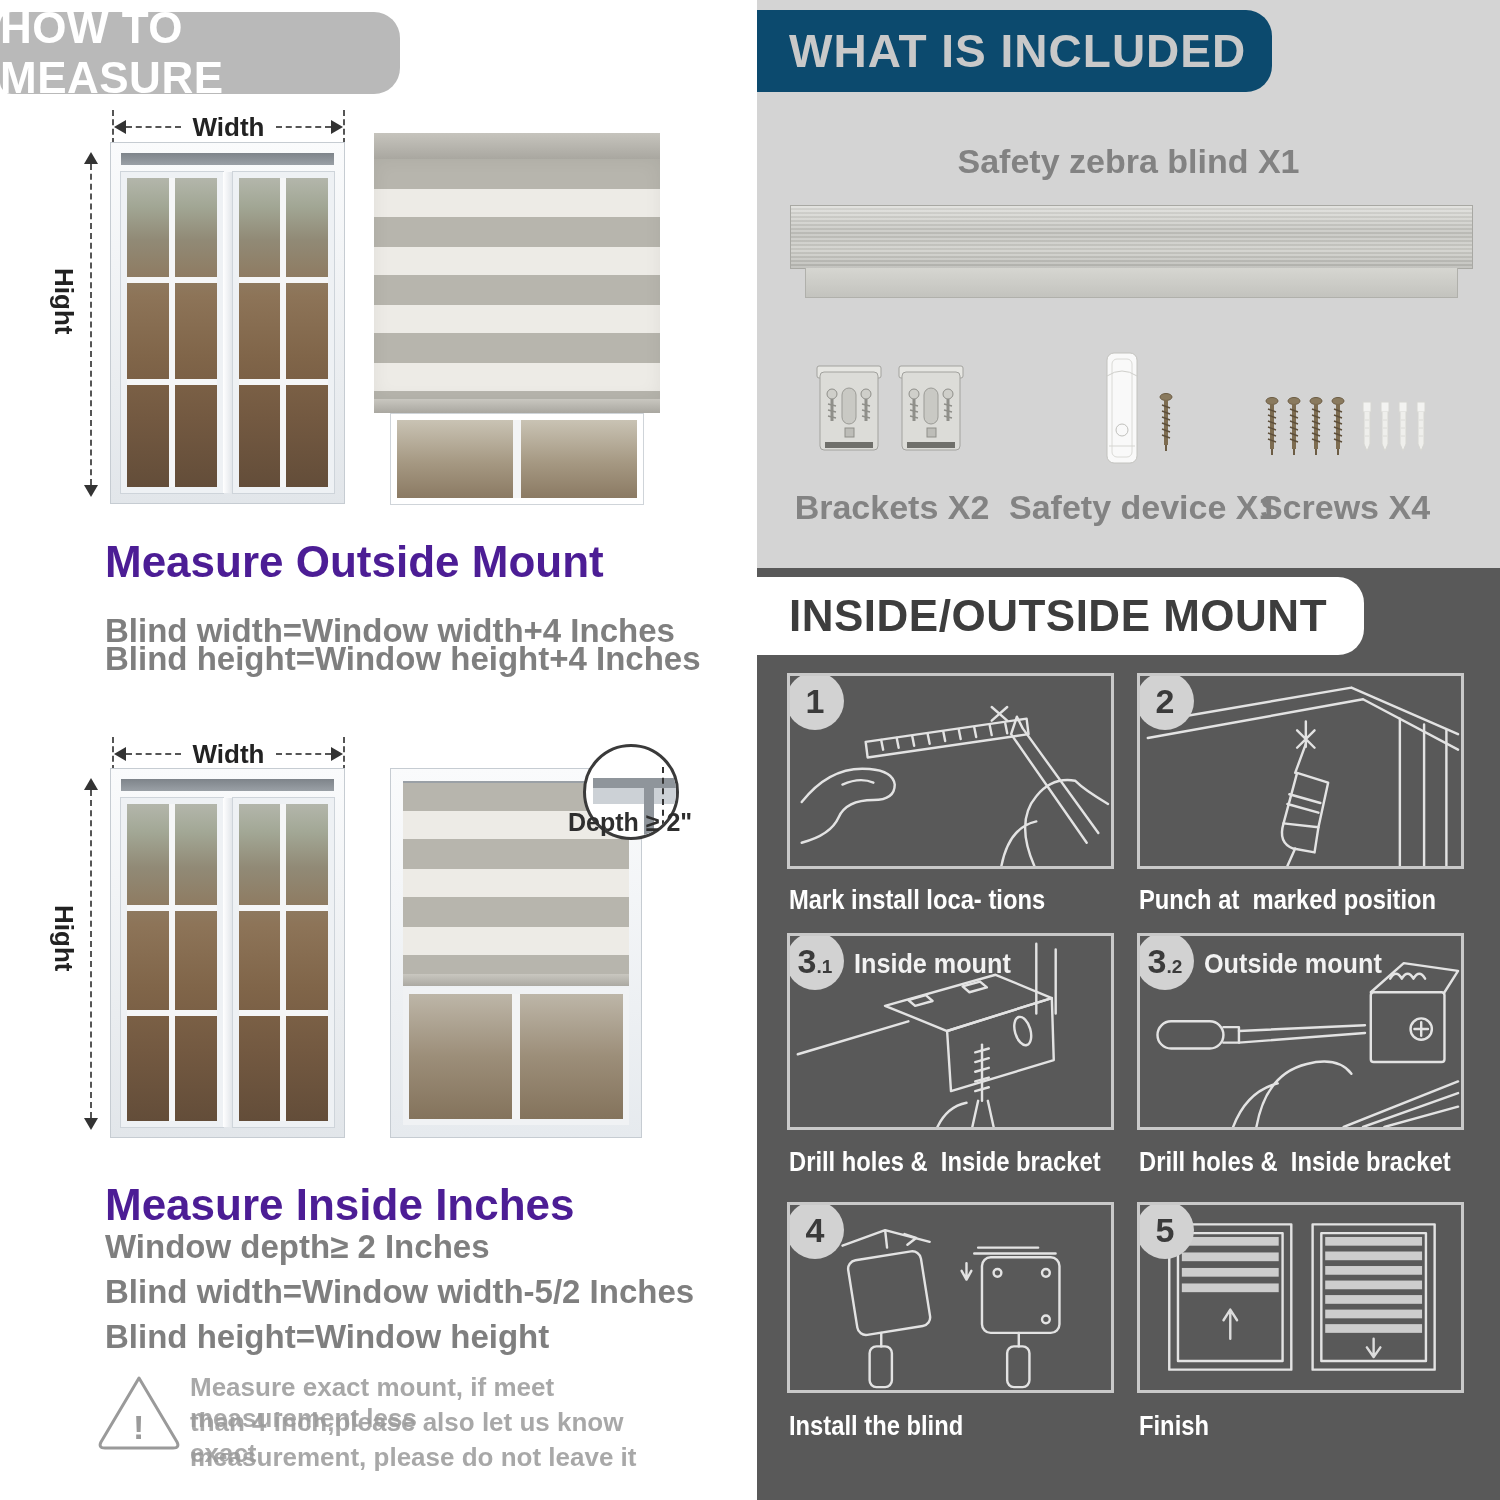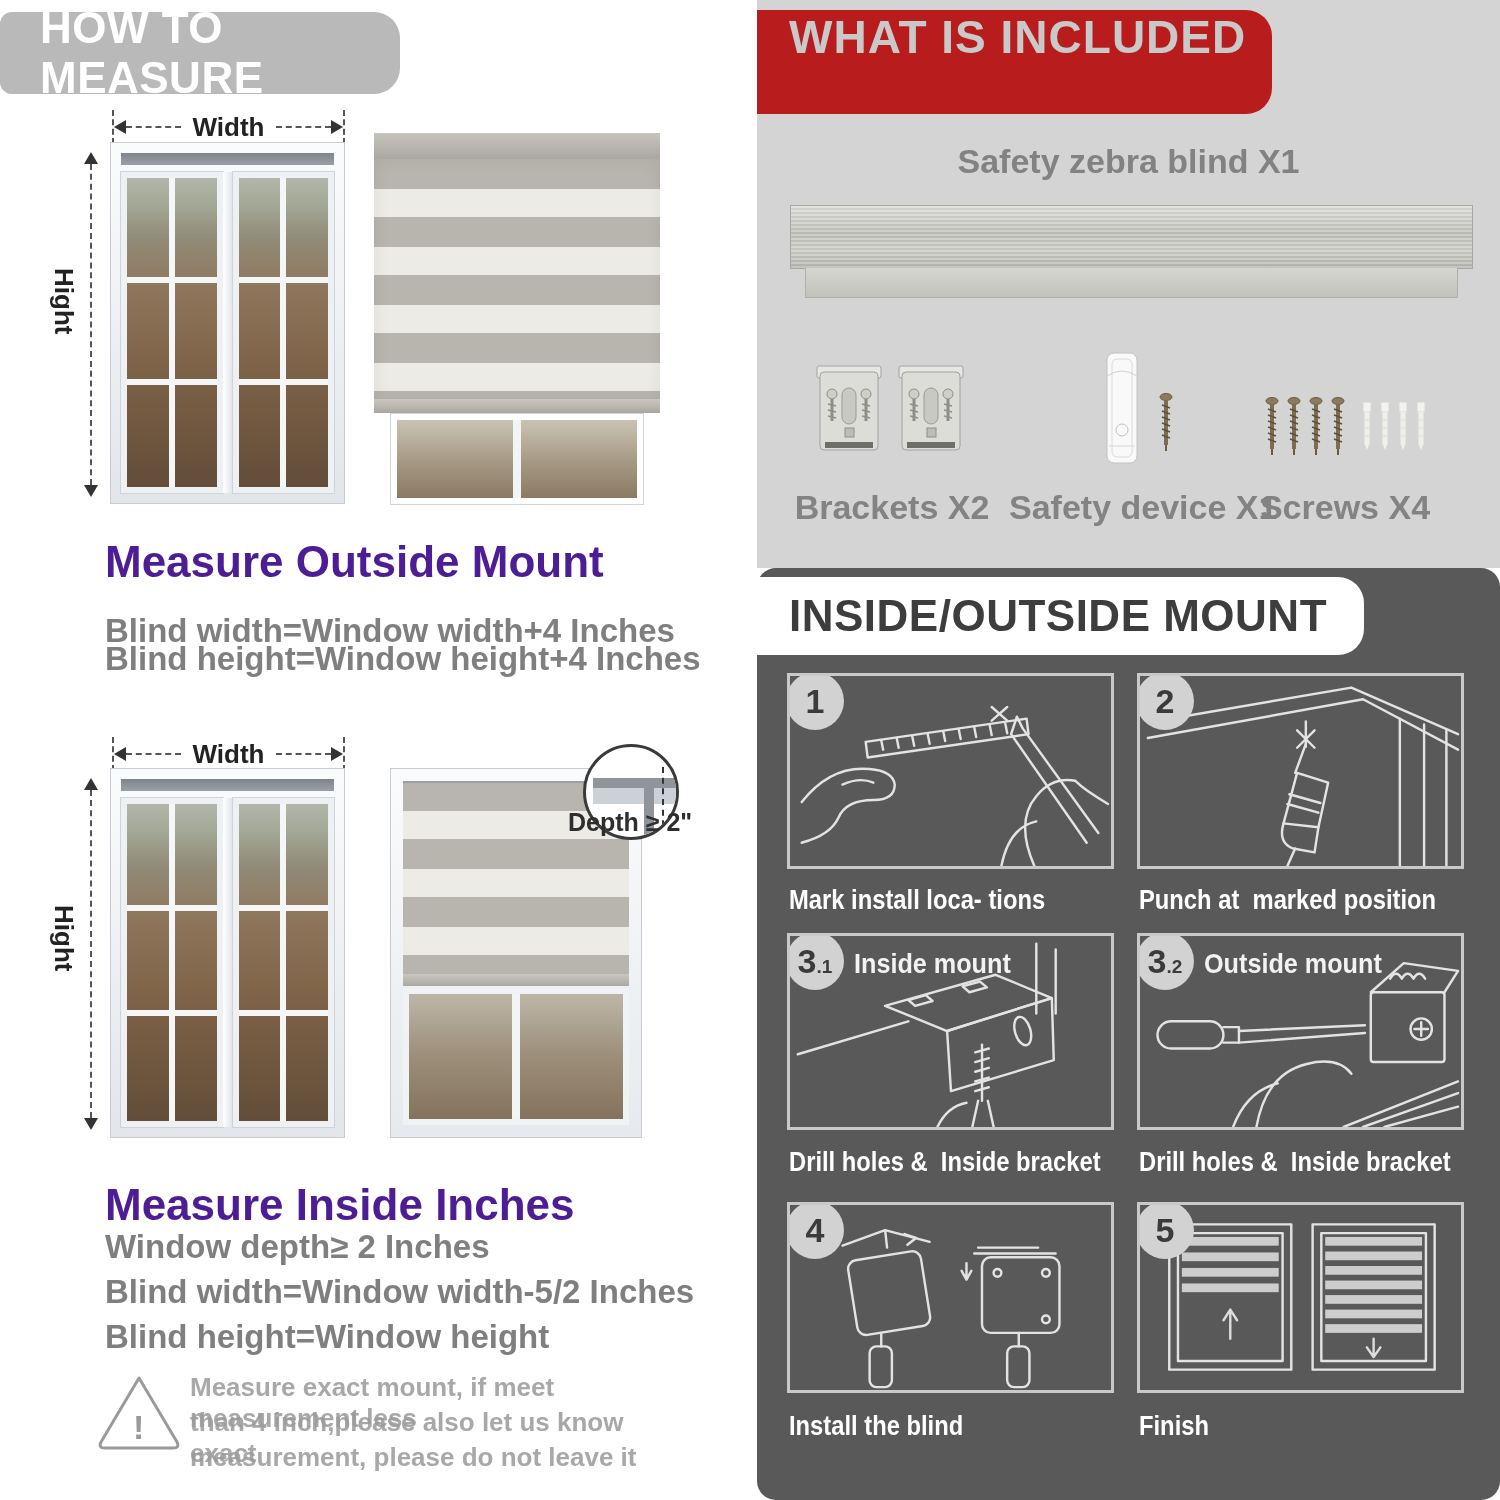--- a/index.html
+++ b/index.html
@@ -3,21 +3,21 @@
 <meta charset="utf-8">
 <style>
   html,body{margin:0;padding:0;background:#fff;}
   .canvas{position:relative;width:1500px;height:1500px;background:#ffffff;
           font-family:"Liberation Sans",sans-serif;overflow:hidden;}
   .abs{position:absolute;}
 
   
   .howto-bar{position:absolute;left:0;top:12px;width:400px;height:82px;background:#b9b9b9;
              border-radius:12px 26px 26px 12px;display:flex;align-items:center;justify-content:center;}
-  .howto-bar span{color:#fff;font-weight:bold;font-size:44px;letter-spacing:0.5px;margin-left:40px;}
+  .howto-bar span{color:#fff;font-weight:bold;font-size:44px;letter-spacing:0.5px;}
 
   .section-heading{position:absolute;left:105px;font-size:44px;font-weight:bold;color:#4c1d95;}
   .rule-line{position:absolute;left:105px;font-size:33px;font-weight:bold;color:#7f7f7f;}
 
   
   .dim-h{position:absolute;display:flex;align-items:center;height:34px;}
   .dim-h .tick{width:0;height:34px;border-left:2px dashed #555;}
   .dim-h .dash{flex:1;height:0;border-top:2px dashed #555;}
   .dim-h .ah-l{width:0;height:0;border-top:7px solid transparent;border-bottom:7px solid transparent;border-right:12px solid #333;}
   .dim-h .ah-r{width:0;height:0;border-top:7px solid transparent;border-bottom:7px solid transparent;border-left:12px solid #333;}
@@ -67,34 +67,34 @@
   .dc-band-v{position:absolute;top:34%;bottom:0;right:24%;width:10px;background:#8f959b;}
   .dc-dash{position:absolute;top:22%;bottom:0;right:13%;width:0;border-left:2px dashed #333;}
   .depth-label{position:absolute;font-size:25px;font-weight:bold;color:#2e2e2e;white-space:nowrap;}
 
   
   .warn-line{position:absolute;left:190px;width:480px;font-size:26px;color:#9a9a9a;font-weight:bold;opacity:.85;}
   .warn-mark{position:absolute;font-size:34px;font-weight:bold;color:#9a9a9a;}
 
   
   .sec-included{position:absolute;left:757px;top:0;width:743px;height:568px;background:#d4d4d4;}
-  .inc-title{position:absolute;left:0;top:10px;width:515px;height:104px;background:#b91c1c;
-             border-radius:0 26px 26px 0;display:flex;align-items:flex-start;padding-left:32px;box-sizing:border-box;}
+  .inc-title{position:absolute;left:0;top:10px;width:515px;height:82px;background:#0c4a6e;
+             border-radius:0 26px 26px 0;display:flex;align-items:center;padding-left:32px;box-sizing:border-box;}
   .inc-title span{color:#c9c9c9;font-weight:bold;font-size:46px;letter-spacing:1px;}
   .product-label{position:absolute;left:0;right:0;top:142px;text-align:center;
                  font-size:34px;font-weight:bold;color:#828282;}
   .blind-bar{position:absolute;left:33px;top:205px;width:683px;height:64px;border:1px solid #a8a8a3;box-sizing:border-box;
      background:linear-gradient(180deg,#dcdcd8,#c1c1bc 45%,#cdcdc8 70%,#b6b6b1),
                 repeating-linear-gradient(180deg,rgba(255,255,255,.18) 0 2px,rgba(0,0,0,.04) 2px 4px);
      background-blend-mode:overlay;}
   .blind-valance{position:absolute;left:48px;top:268px;width:653px;height:30px;border:1px solid #b0b0ab;border-top:none;
      box-sizing:border-box;background:linear-gradient(180deg,#d6d6d1,#c3c3be);}
   .acc-label{position:absolute;text-align:center;font-size:34px;font-weight:bold;color:#838383;white-space:nowrap;}
 
-  .sec-mount{position:absolute;left:757px;top:568px;width:743px;height:932px;background:#595959;border-radius:19px;}
+  .sec-mount{position:absolute;left:757px;top:568px;width:743px;height:932px;background:#595959;}
   .mount-title{position:absolute;left:0;top:9px;width:607px;height:78px;background:#fff;
                border-radius:0 26px 26px 0;display:flex;align-items:center;padding-left:32px;box-sizing:border-box;}
   .mount-title span{color:#3d3d3d;font-weight:bold;font-size:44px;letter-spacing:0.5px;}
 
   .step-box{position:absolute;border:3px solid #c9c9c9;box-sizing:border-box;overflow:hidden;}
   .step-box svg.art{position:absolute;left:0;top:0;width:100%;height:100%;}
   .badge{position:absolute;top:-4px;left:-4px;width:58px;height:58px;border-radius:50%;background:#d2d2d2;
          display:flex;align-items:center;justify-content:center;}
   .badge .bn{font-size:34px;font-weight:bold;color:#3b3b3b;}
   .badge .bs{font-size:19px;font-weight:bold;color:#3b3b3b;margin-top:12px;}

